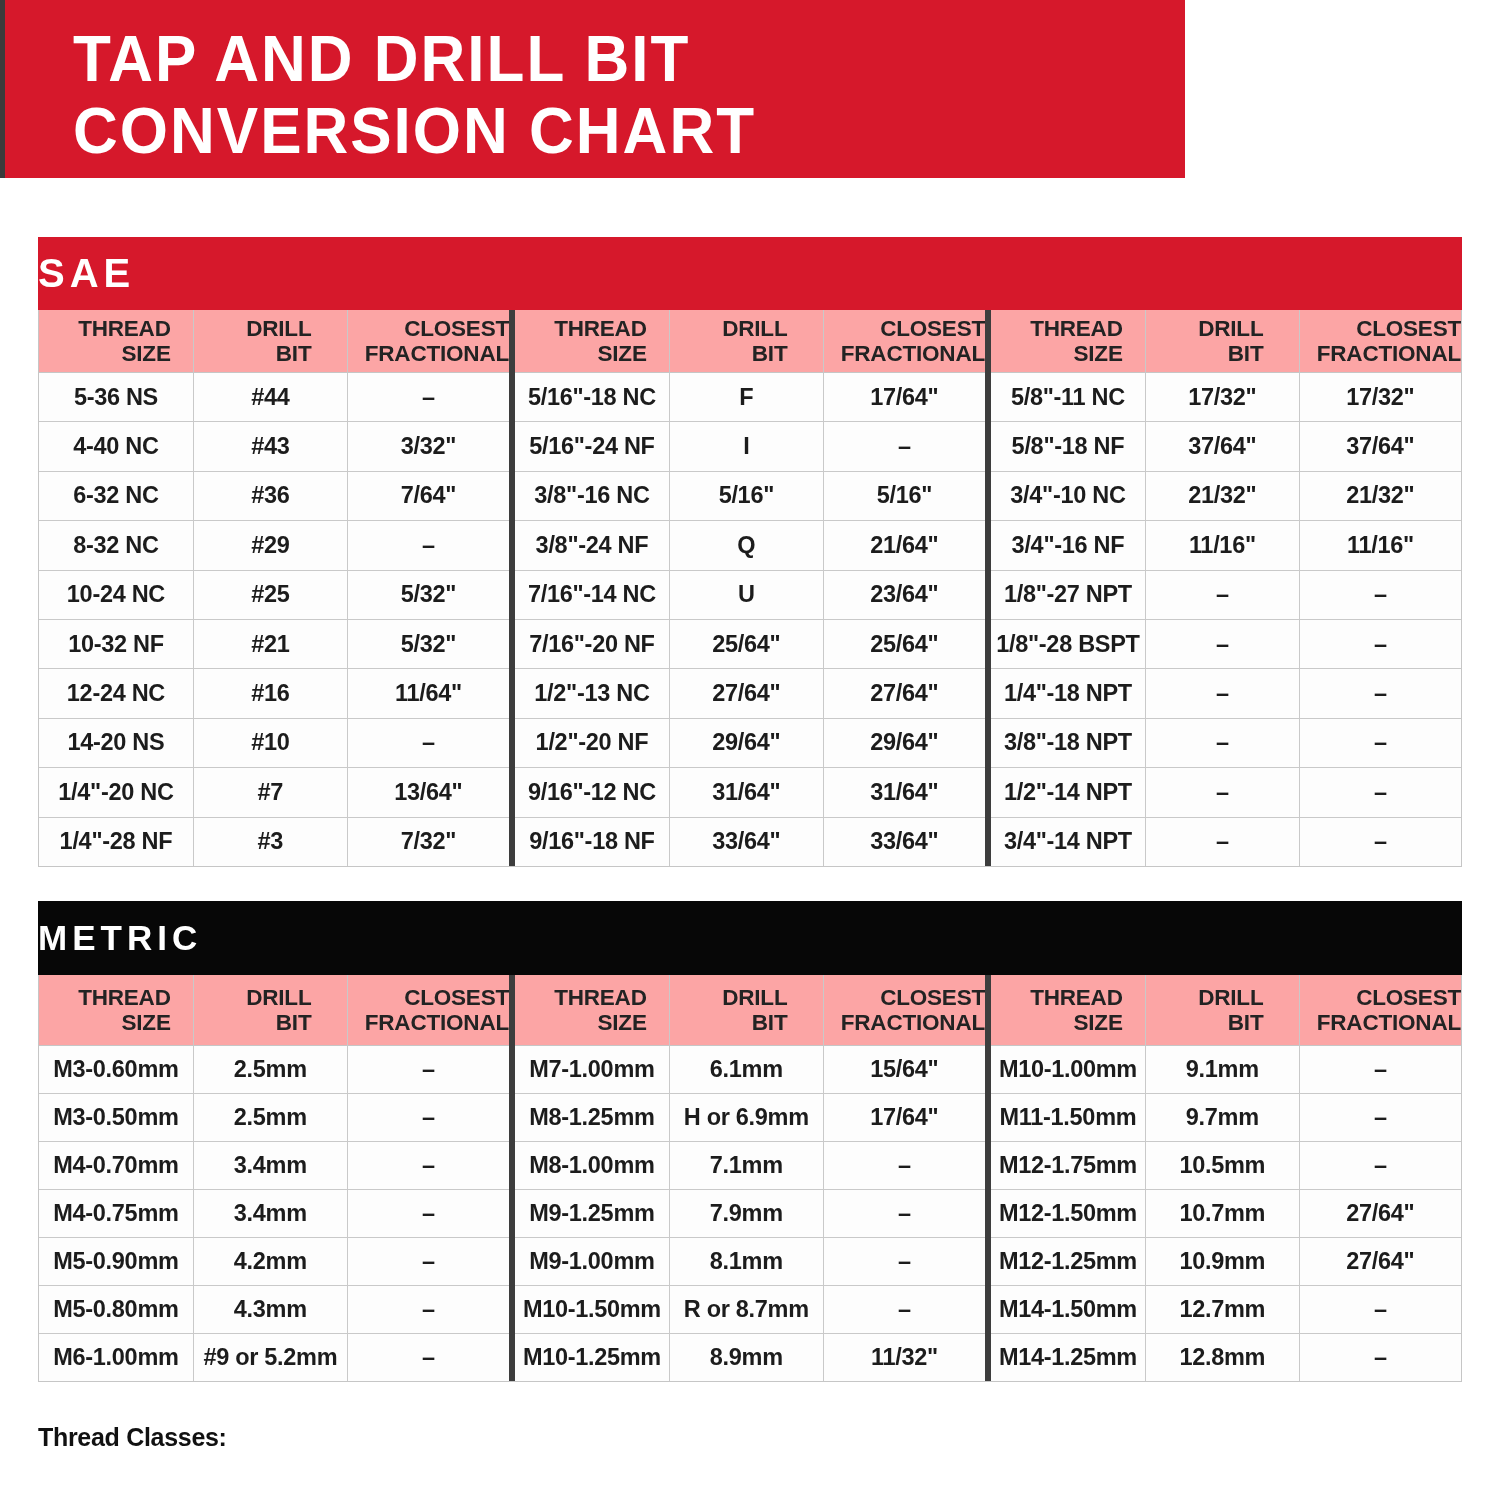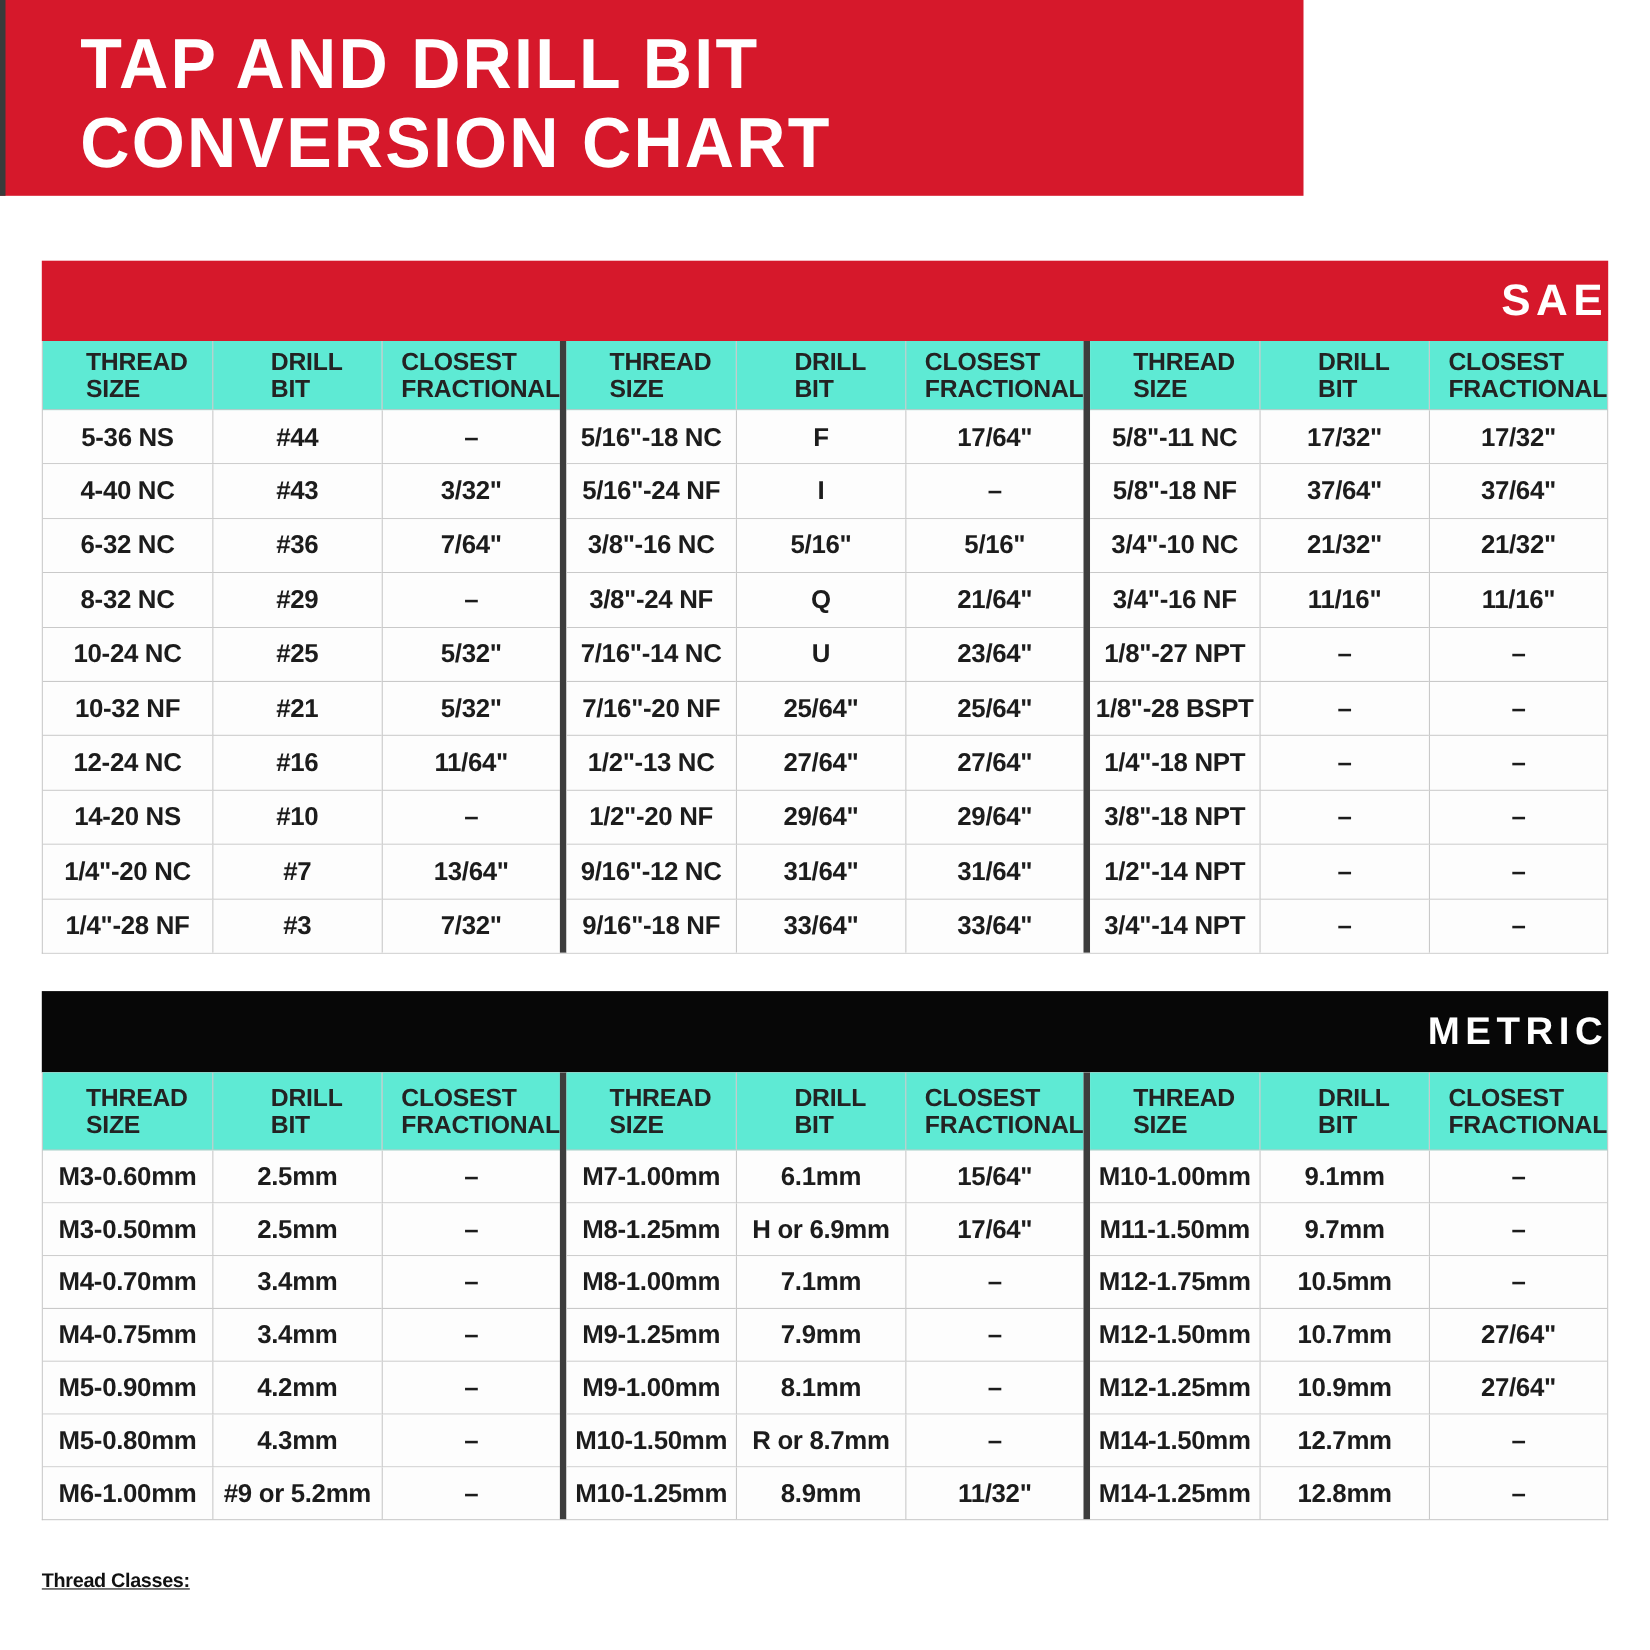--- a/index.html
+++ b/index.html
@@ -42,21 +42,21 @@
     position: absolute;
     left: 38px;
     width: 1424px;
   }
   #sae-section    { top: 237px; }
   #metric-section { top: 901px; }
 
   .section-bar {
     display: flex;
     align-items: center;
-    justify-content: flex-end;
+    justify-content: flex-start;
     color: #ffffff;
     font-weight: bold;
     letter-spacing: 5px;
   }
   .section-bar.red   { height: 73px; background: #d6182b; font-size: 40px; }
   .section-bar.black { height: 74px; background: #070707; font-size: 35px; }
 
   .groups {
     display: flex;
     border: 1px solid #c6c6c6;
@@ -68,26 +68,26 @@
     flex: 1 1 0;
     display: grid;
     grid-template-columns: 1fr 1fr 1fr;
   }
   .sep {
     flex: 0 0 6px;
     background: #3d3d3d;
   }
 
   .hcell {
-    background: #5eead4;
+    background: #fca5a5;
     border-bottom: 1px solid #c6c6c6;
     display: flex;
     align-items: center;
     justify-content: center;
-    text-align: left;
+    text-align: right;
     font-weight: bold;
     font-size: 22.5px;
     line-height: 25px;
     letter-spacing: -0.2px;
     white-space: pre-line;
     color: #232323;
     padding-left: 17px;
   }
   #sae-section .hcell    { height: 62px; }
   #metric-section .hcell { height: 70px; }
@@ -110,25 +110,24 @@
   .group > :nth-child(3n+2),
   .group > :nth-child(3n+3) { border-left: 1px solid #c9c9c9; }
   .group > .cell:nth-last-child(-n+3) { border-bottom: none; }
 
   
   .footer {
     position: absolute;
     left: 38px;
     top: 1424px;
     font-weight: bold;
-    font-size: 18px;
+    font-size: 25px;
     line-height: 27px;
     letter-spacing: -0.3px;
     color: #111111;
-    text-decoration: underline;
   }
 </style>
 </head>
 <body>
 
 <div class="banner">
   <div class="banner-title">
     <div>TAP AND DRILL BIT</div>
     <div>CONVERSION CHART</div>
   </div>

